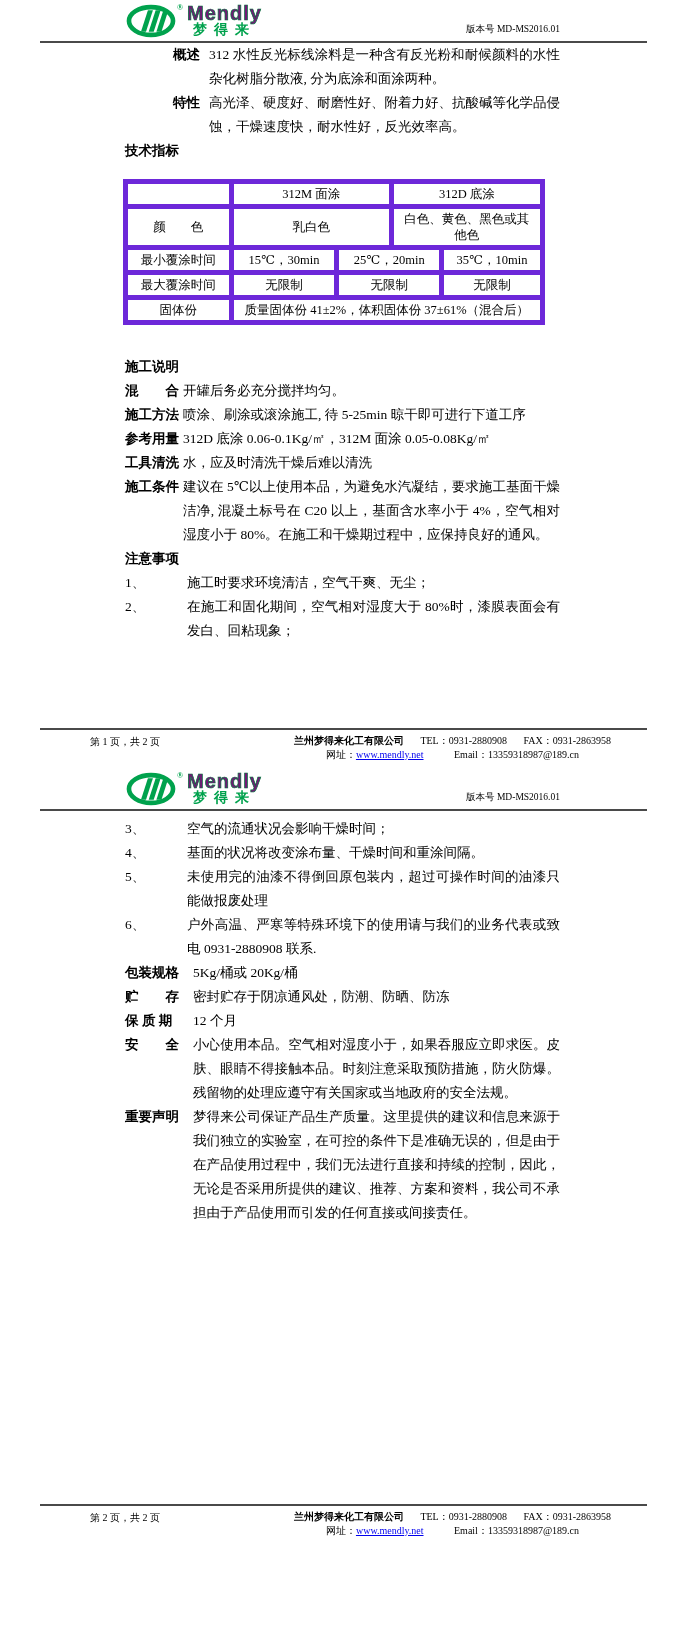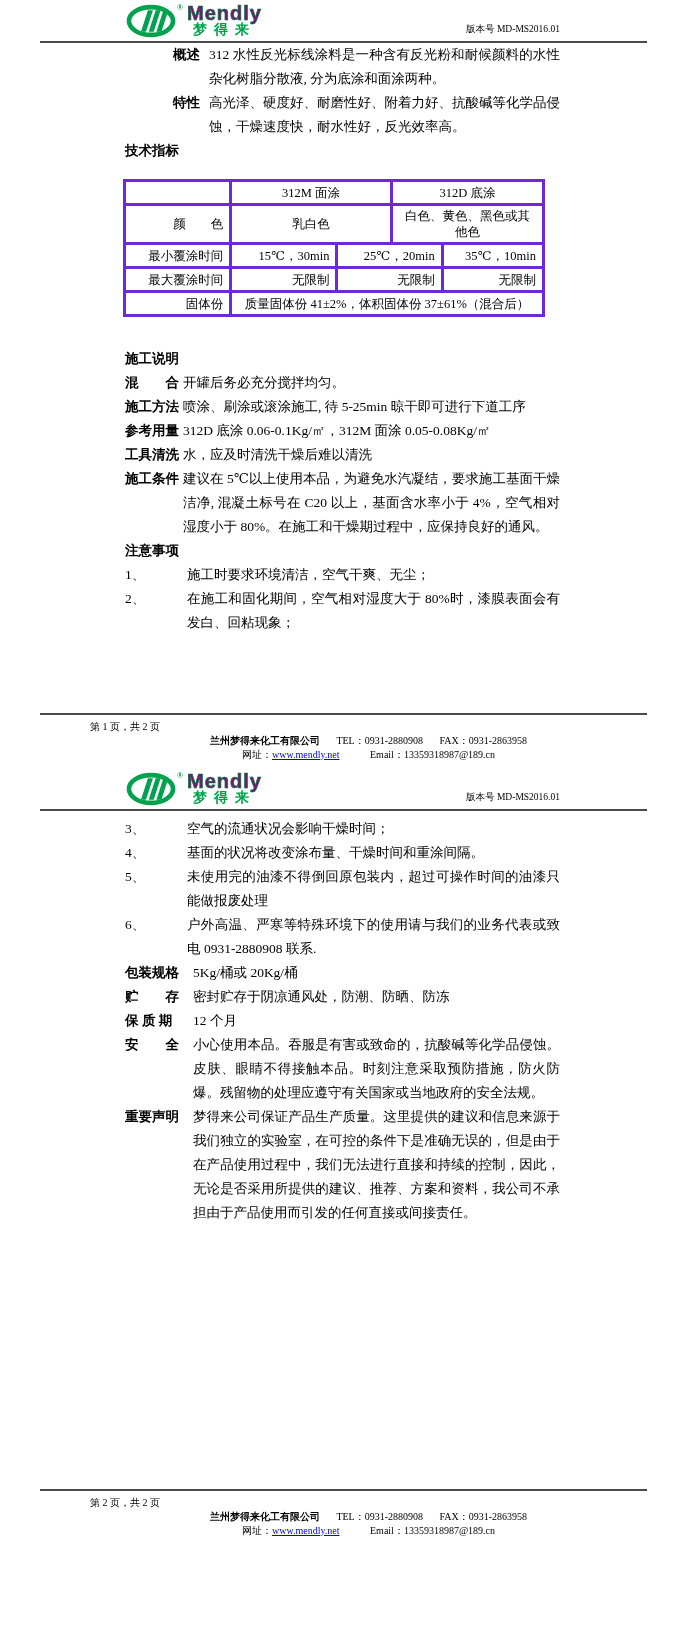--- a/index.html
+++ b/index.html
@@ -51,30 +51,30 @@
   .p2-text { flex: 1; }
   .note-row { display: flex; text-align: justify; }
   .note-num { width: 37px; flex: none; }
   .note-text { flex: 1; margin-left: 25px; }
 
   
   .spec-table {
     border-collapse: collapse; margin: 16px 0 0 -2px;
     width: 422px; font-size: 12.5px; line-height: 16px;
   }
-  .spec-table td { border: 3px solid #6d28d9; height: 24px; padding: 2px 6px; }
+  .spec-table td { border: 5px solid #6d28d9; height: 24px; padding: 2px 6px; }
   .tc { text-align: center; }
-  .tl { text-align: right; }
+  .tl { text-align: center; }
 
   
   .page-footer { position: absolute; left: 0; right: 0; }
   .page-1 .page-footer { bottom: 2px; }
   .page-2 .page-footer { bottom: 100px; }
   .footer-rule { border-top: 2px solid #4a4a4a; margin: 0 40px 4px 40px; }
-  .footer-body { display: flex; padding: 0 40px 0 90px; font-size: 10px; line-height: 14px; flex-direction: column; }
+  .footer-body { display: flex; padding: 0 40px 0 90px; font-size: 10px; line-height: 14px; }
   .footer-pagenum { width: 168px; flex: none; padding-top: 1px; }
   .footer-center { flex: 1; text-align: center; }
   .footer-company { font-weight: bold; }
   .footer-sep { display: inline-block; width: 14px; }
   .footer-link { color: #0000EE; text-decoration: underline; cursor: pointer; }
   .spacer-mid { height: 6px; }
 </style>
 </head>
 <body>
 
@@ -257,21 +257,21 @@
       <div class="p2-row">
         <div class="p2-label">贮　　存</div>
         <div class="p2-text">密封贮存于阴凉通风处，防潮、防晒、防冻</div>
       </div>
       <div class="p2-row">
         <div class="p2-label">保 质 期</div>
         <div class="p2-text">12 个月</div>
       </div>
       <div class="p2-row">
         <div class="p2-label">安　　全</div>
-        <div class="p2-text">小心使用本品。吞服是有害或致命的，抗酸碱等化学品侵蚀。皮肤、眼睛不得接触本品。时刻注意采取预防措施，防火防爆。残留物的处理应遵守有关国家或当地政府的安全法规。</div>
+        <div class="p2-text">小心使用本品。空气相对湿度小于，如果吞服应立即求医。皮肤、眼睛不得接触本品。时刻注意采取预防措施，防火防爆。残留物的处理应遵守有关国家或当地政府的安全法规。</div>
       </div>
       <div class="p2-row">
         <div class="p2-label">重要声明</div>
         <div class="p2-text">梦得来公司保证产品生产质量。这里提供的建议和信息来源于我们独立的实验室，在可控的条件下是准确无误的，但是由于在产品使用过程中，我们无法进行直接和持续的控制，因此，无论是否采用所提供的建议、推荐、方案和资料，我公司不承担由于产品使用而引发的任何直接或间接责任。</div>
       </div>
     </div>
 
     <div class="page-footer">
       <div class="footer-rule"></div>
       <div class="footer-body">

